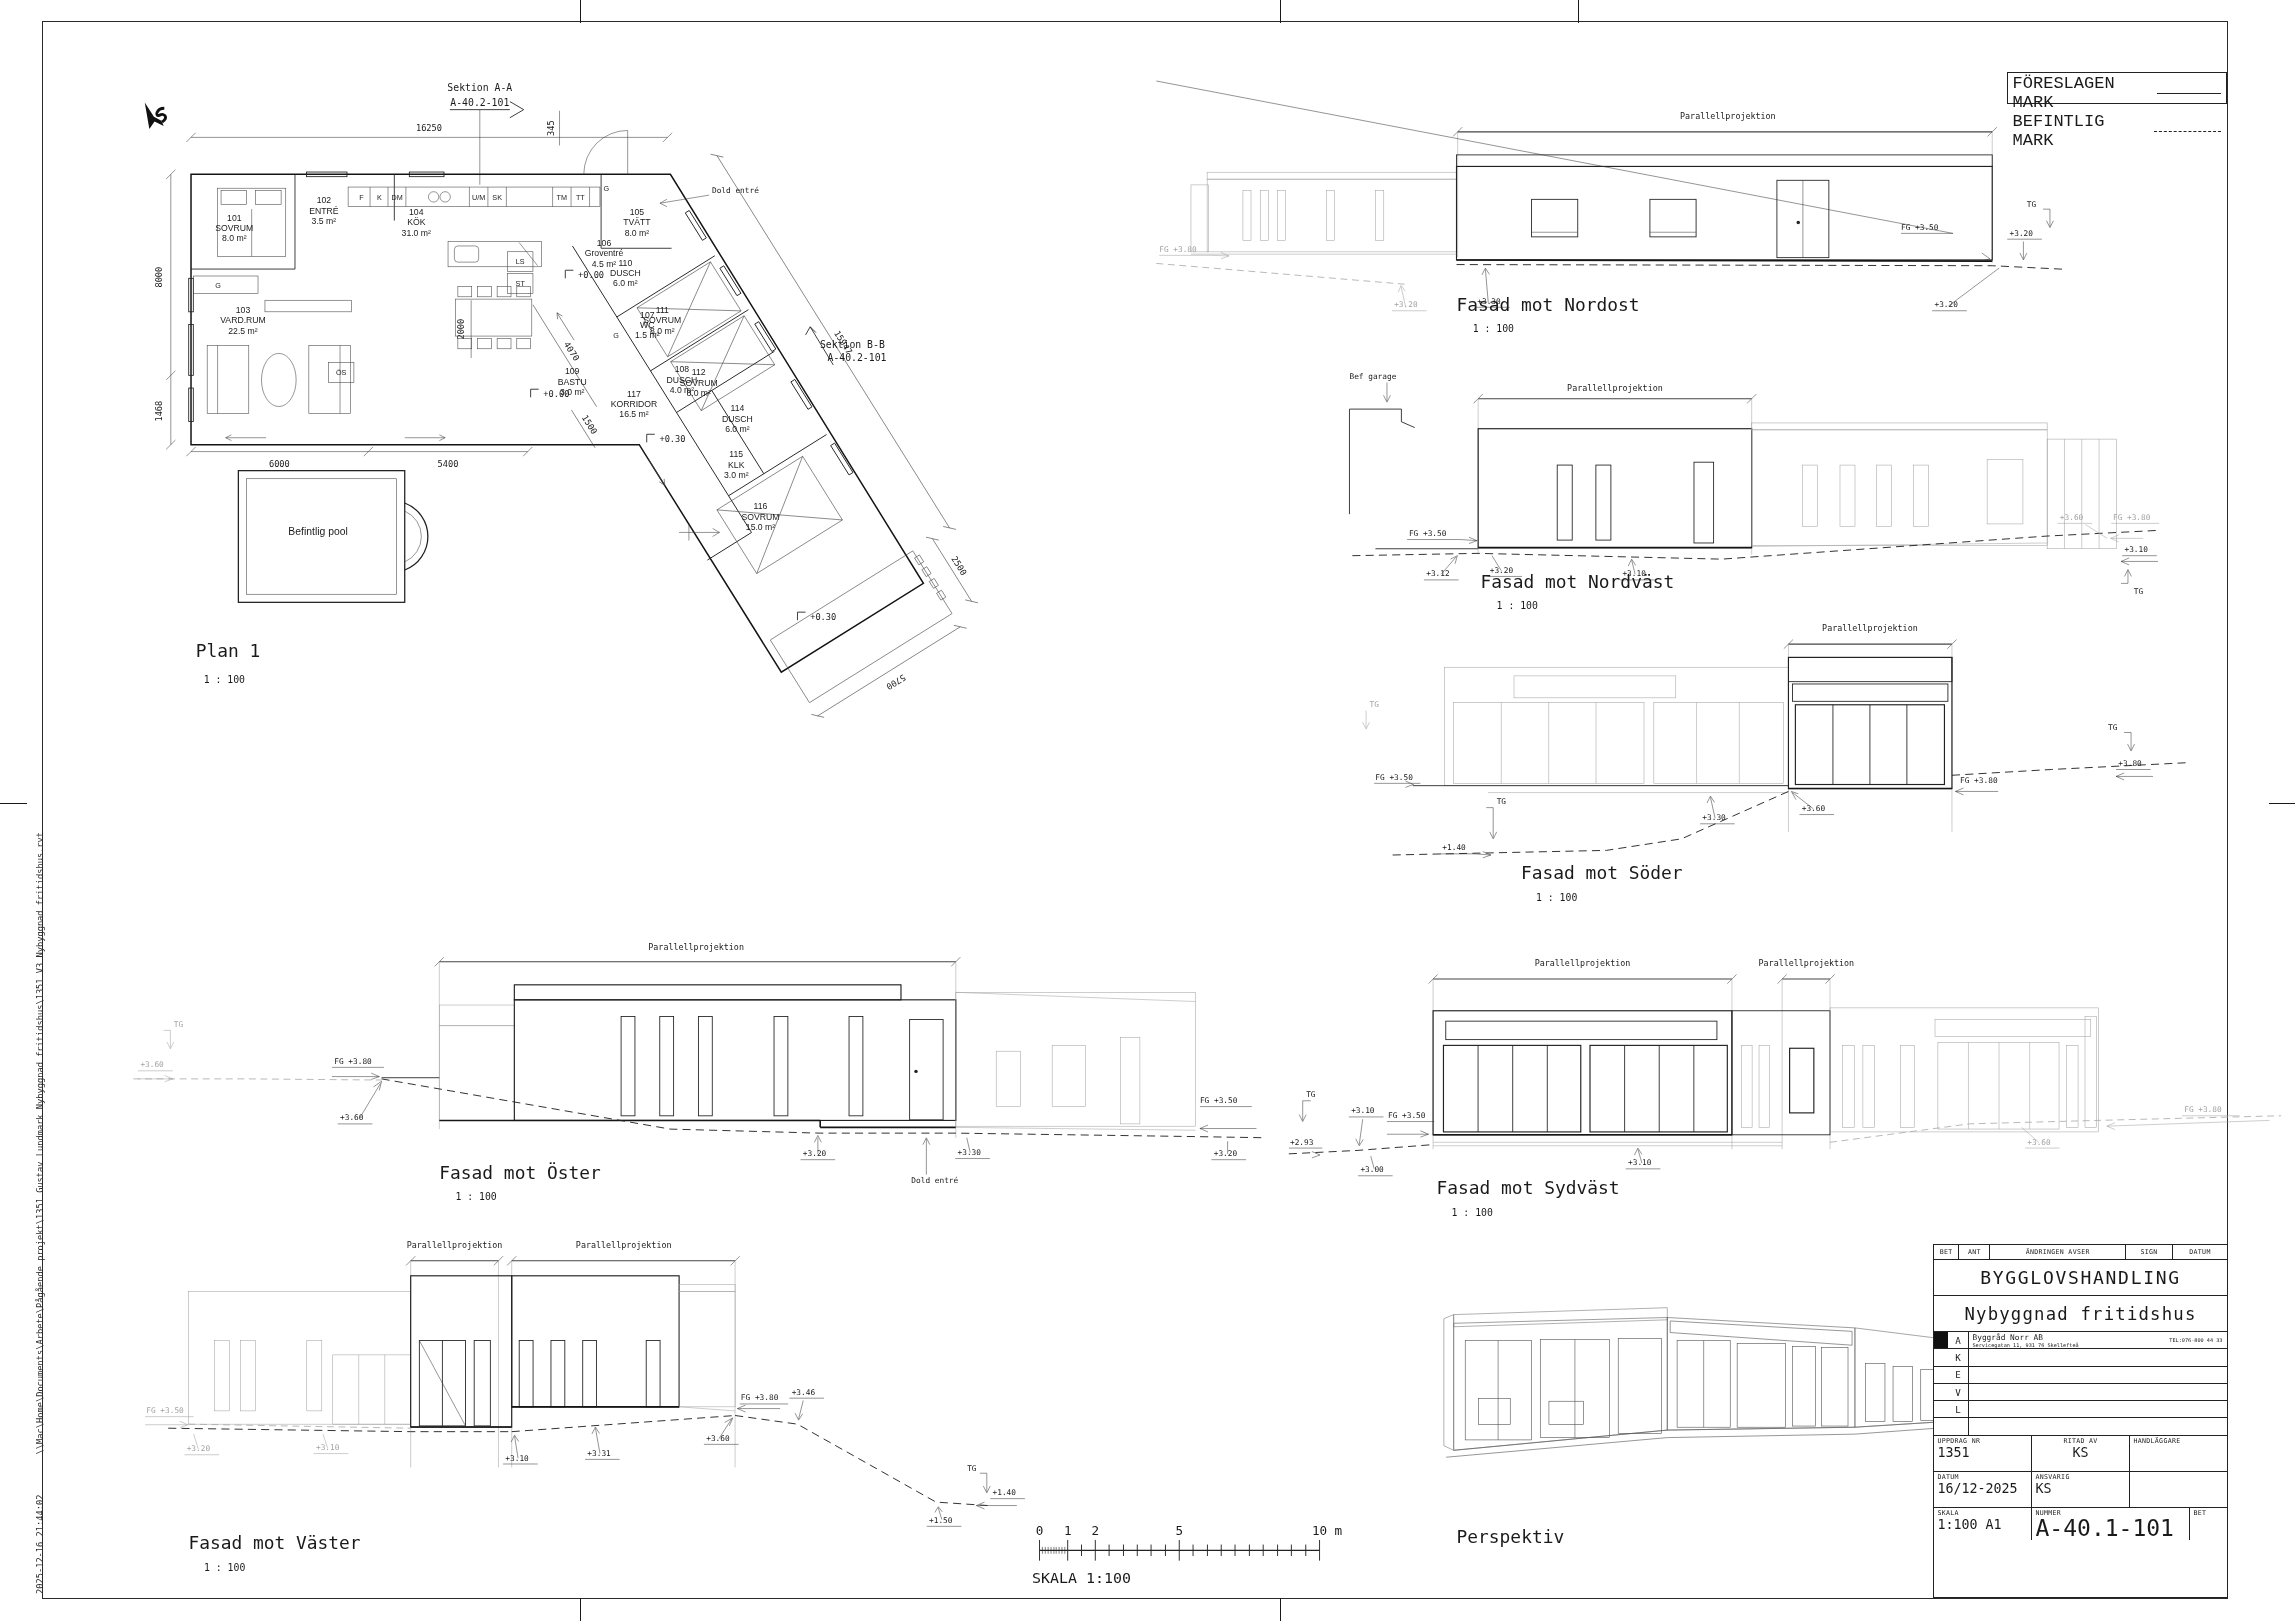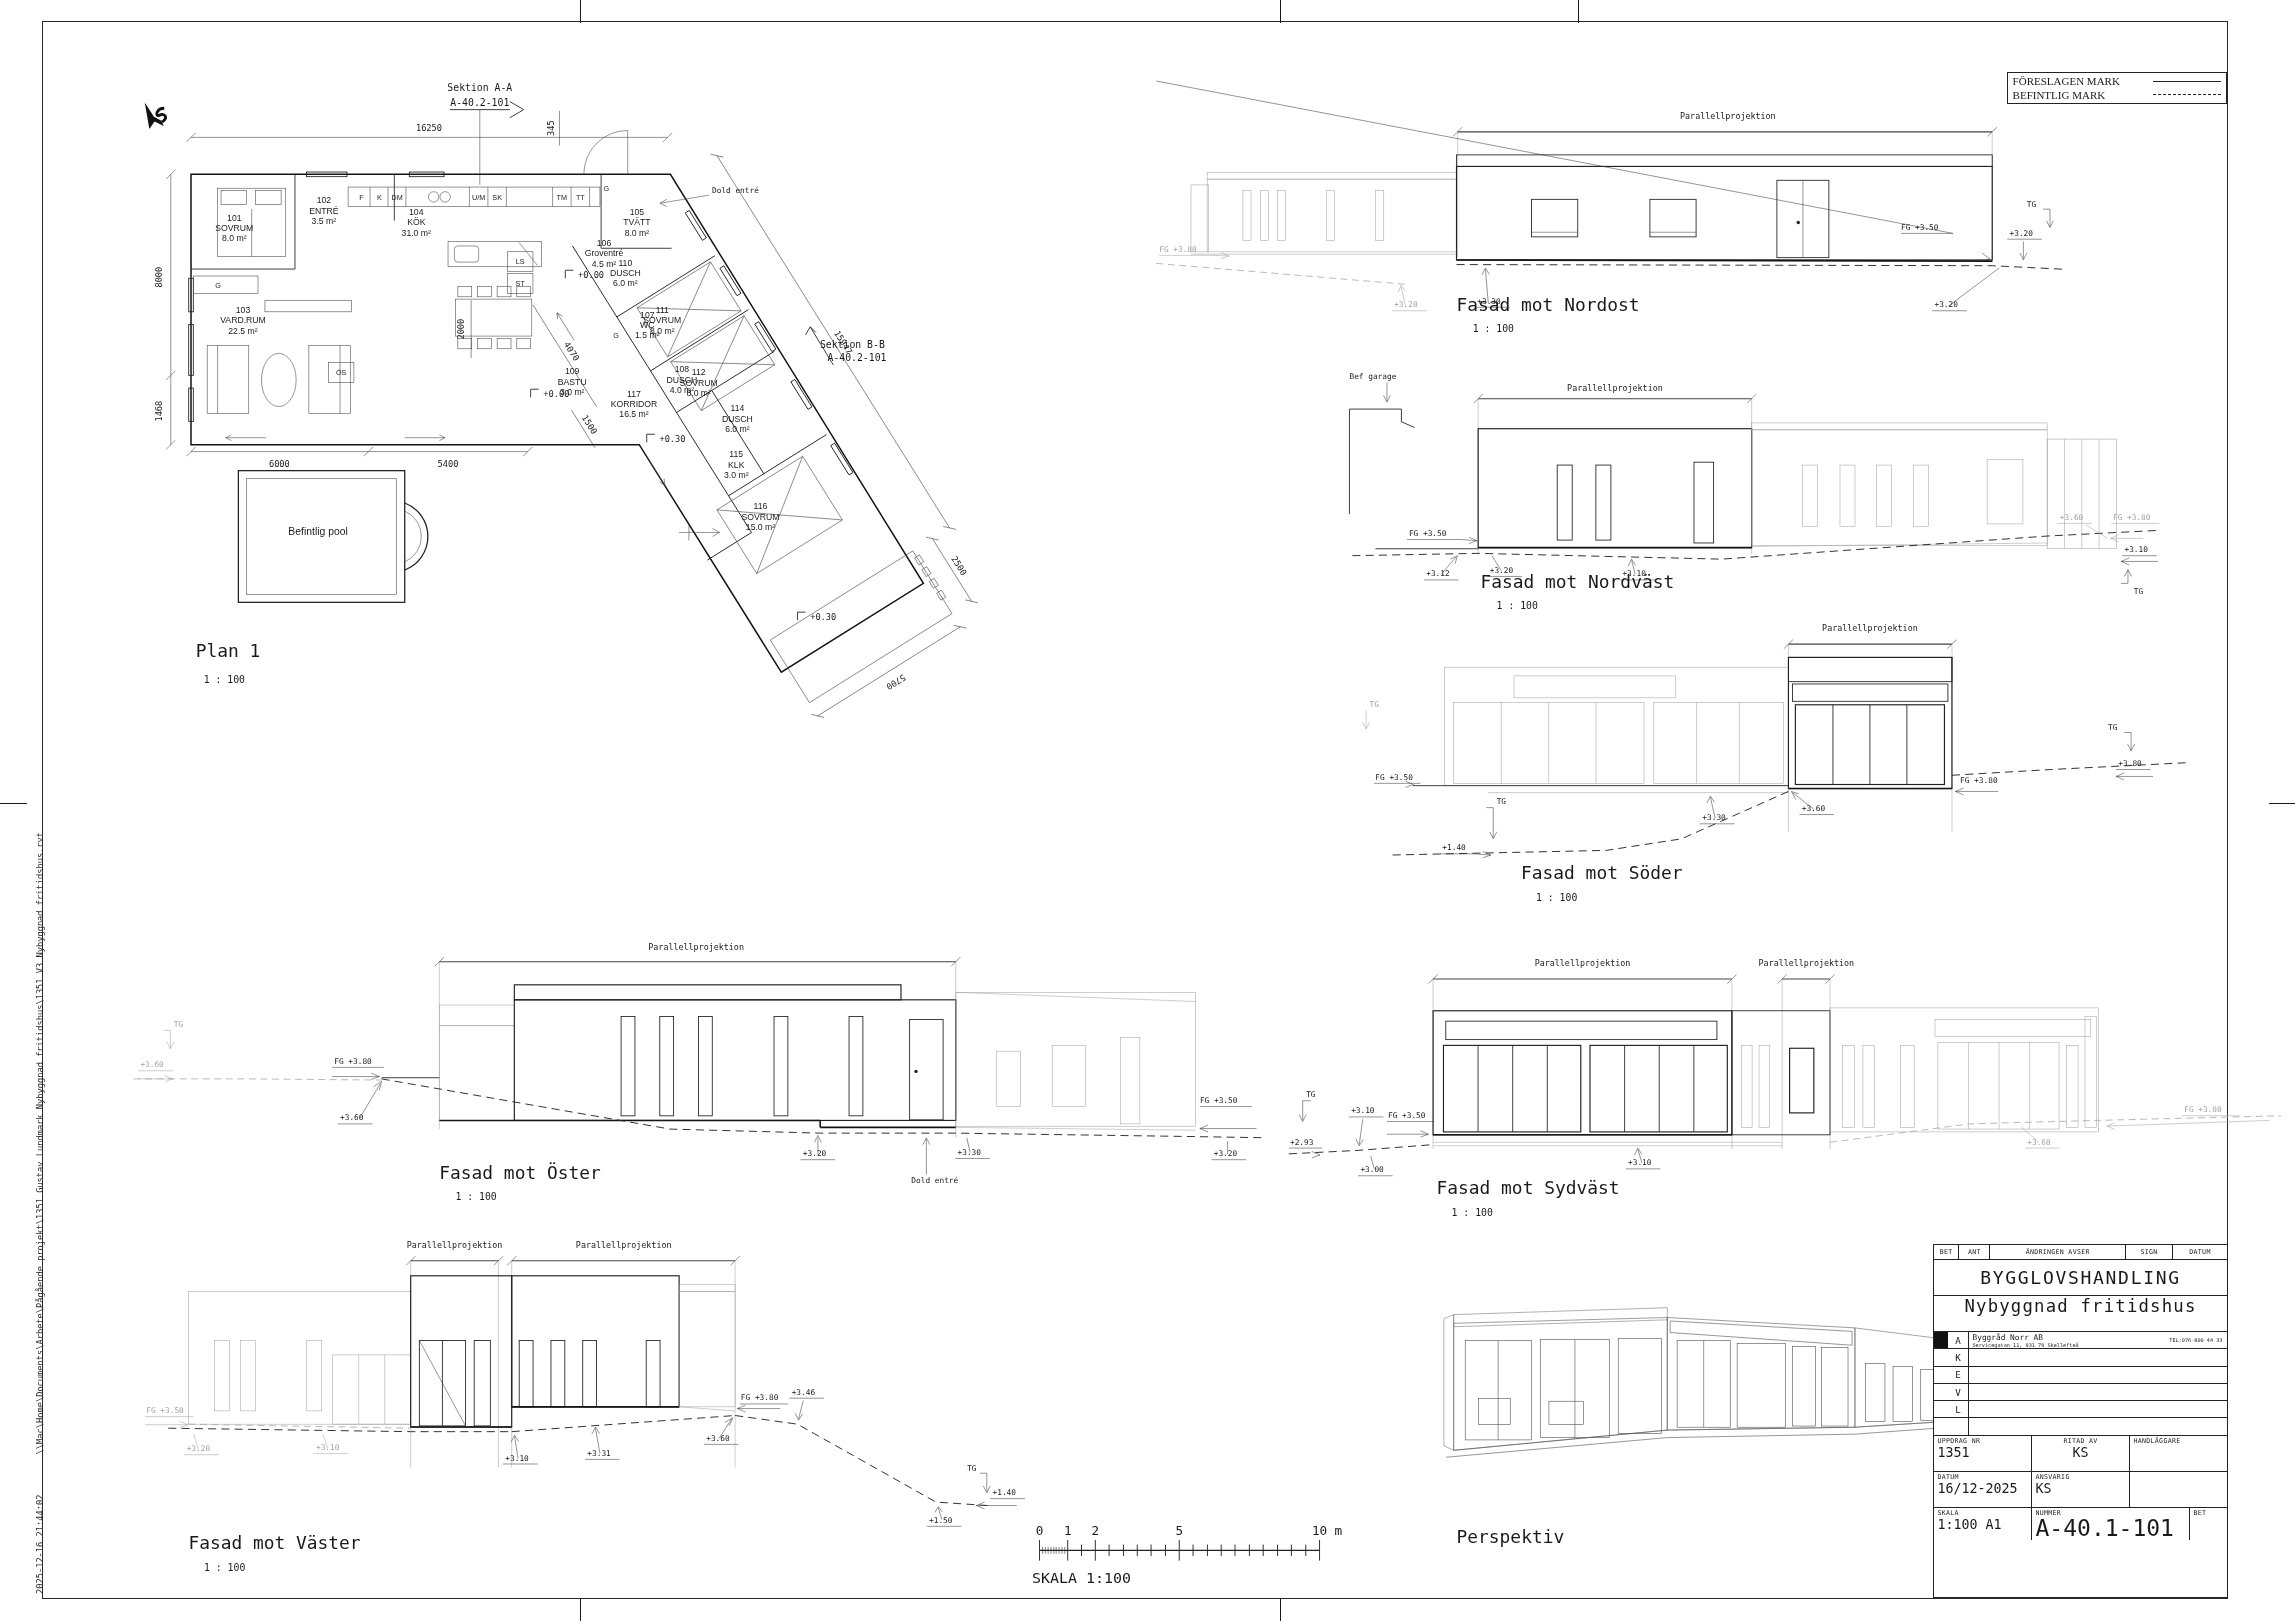--- a/index.html
+++ b/index.html
@@ -26,21 +26,21 @@
   .dash{stroke:#222;stroke-width:1.6;fill:none;stroke-dasharray:14 9}
   .gdash{stroke:#a8a8a8;stroke-width:1.4;fill:none;stroke-dasharray:12 8}
   .gnd{stroke:#161616;stroke-width:2.8;fill:none}
   .tb{left:1933px;top:1244px;width:295px;height:354px;border:1.2px solid #222;box-sizing:border-box;background:#fff}
   .tb .row{display:flex;border-bottom:0.6px solid #222;box-sizing:border-box}
   .tb .cell{border-right:0.6px solid #222;box-sizing:border-box;display:flex;align-items:center;justify-content:center}
   .lbl{font-size:6.6px;letter-spacing:0.3px}
   .val{font-size:13.3px}
   .legend{left:2007px;top:72px;width:220px;height:32px;border:1.2px solid #222;box-sizing:border-box;display:flex;flex-direction:column;justify-content:space-evenly;padding:1.2px 4.6px}
   .legrow{display:flex;align-items:center;justify-content:space-between}
-  .legrow span{font-family:Liberation Serif, serif;font-size:11px}
+  .legrow span{font-family:Liberation Mono, monospace;font-size:17px}
   .ls{width:68px;height:0;border-top:1.2px solid #222}
   .ld{width:68px;height:0;border-top:1.2px dashed #222}
   .vpath{left:35px;top:1594px;transform-origin:0 0;transform:rotate(-90deg);white-space:nowrap;font-size:8.7px;color:#2f2f2f}
   .vpath span{margin-right:35px}
 </style>
 </head>
 <body>
 
 <div id="page">
 
@@ -866,21 +866,21 @@
     <div class="row" style="height:15px">
       <div class="cell lbl" style="width:25.4px">BET</div>
       <div class="cell lbl" style="width:31px">ANT</div>
       <div class="cell lbl" style="flex:1">ÄNDRINGEN AVSER</div>
       <div class="cell lbl" style="width:47px">SIGN</div>
       <div class="cell lbl" style="width:54px;border-right:none">DATUM</div>
     </div>
     <div class="row" style="height:36px;align-items:center;justify-content:center">
       <div style="font-size:18px;letter-spacing:1.7px">BYGGLOVSHANDLING</div>
     </div>
-    <div class="row" style="height:36px;align-items:flex-start;justify-content:center">
+    <div class="row" style="height:36px;align-items:center;justify-content:center">
       <div style="font-size:17.3px;letter-spacing:1.2px">Nybyggnad fritidshus</div>
     </div>
     <div class="row" style="height:17.3px">
       <div style="width:14px;background:#111"></div>
       <div class="cell" style="width:21px;font-size:9.2px">A</div>
       <div style="flex:1;position:relative;padding:0.6px 3.5px">
         <div style="font-size:7.8px">Byggråd Norr AB</div>
         <div style="font-size:5.2px">Servicegatan 11, 931 76 Skellefteå</div>
         <div style="position:absolute;right:4.6px;top:5.2px;font-size:5.2px">TEL:076-800 44 33</div>
       </div>

